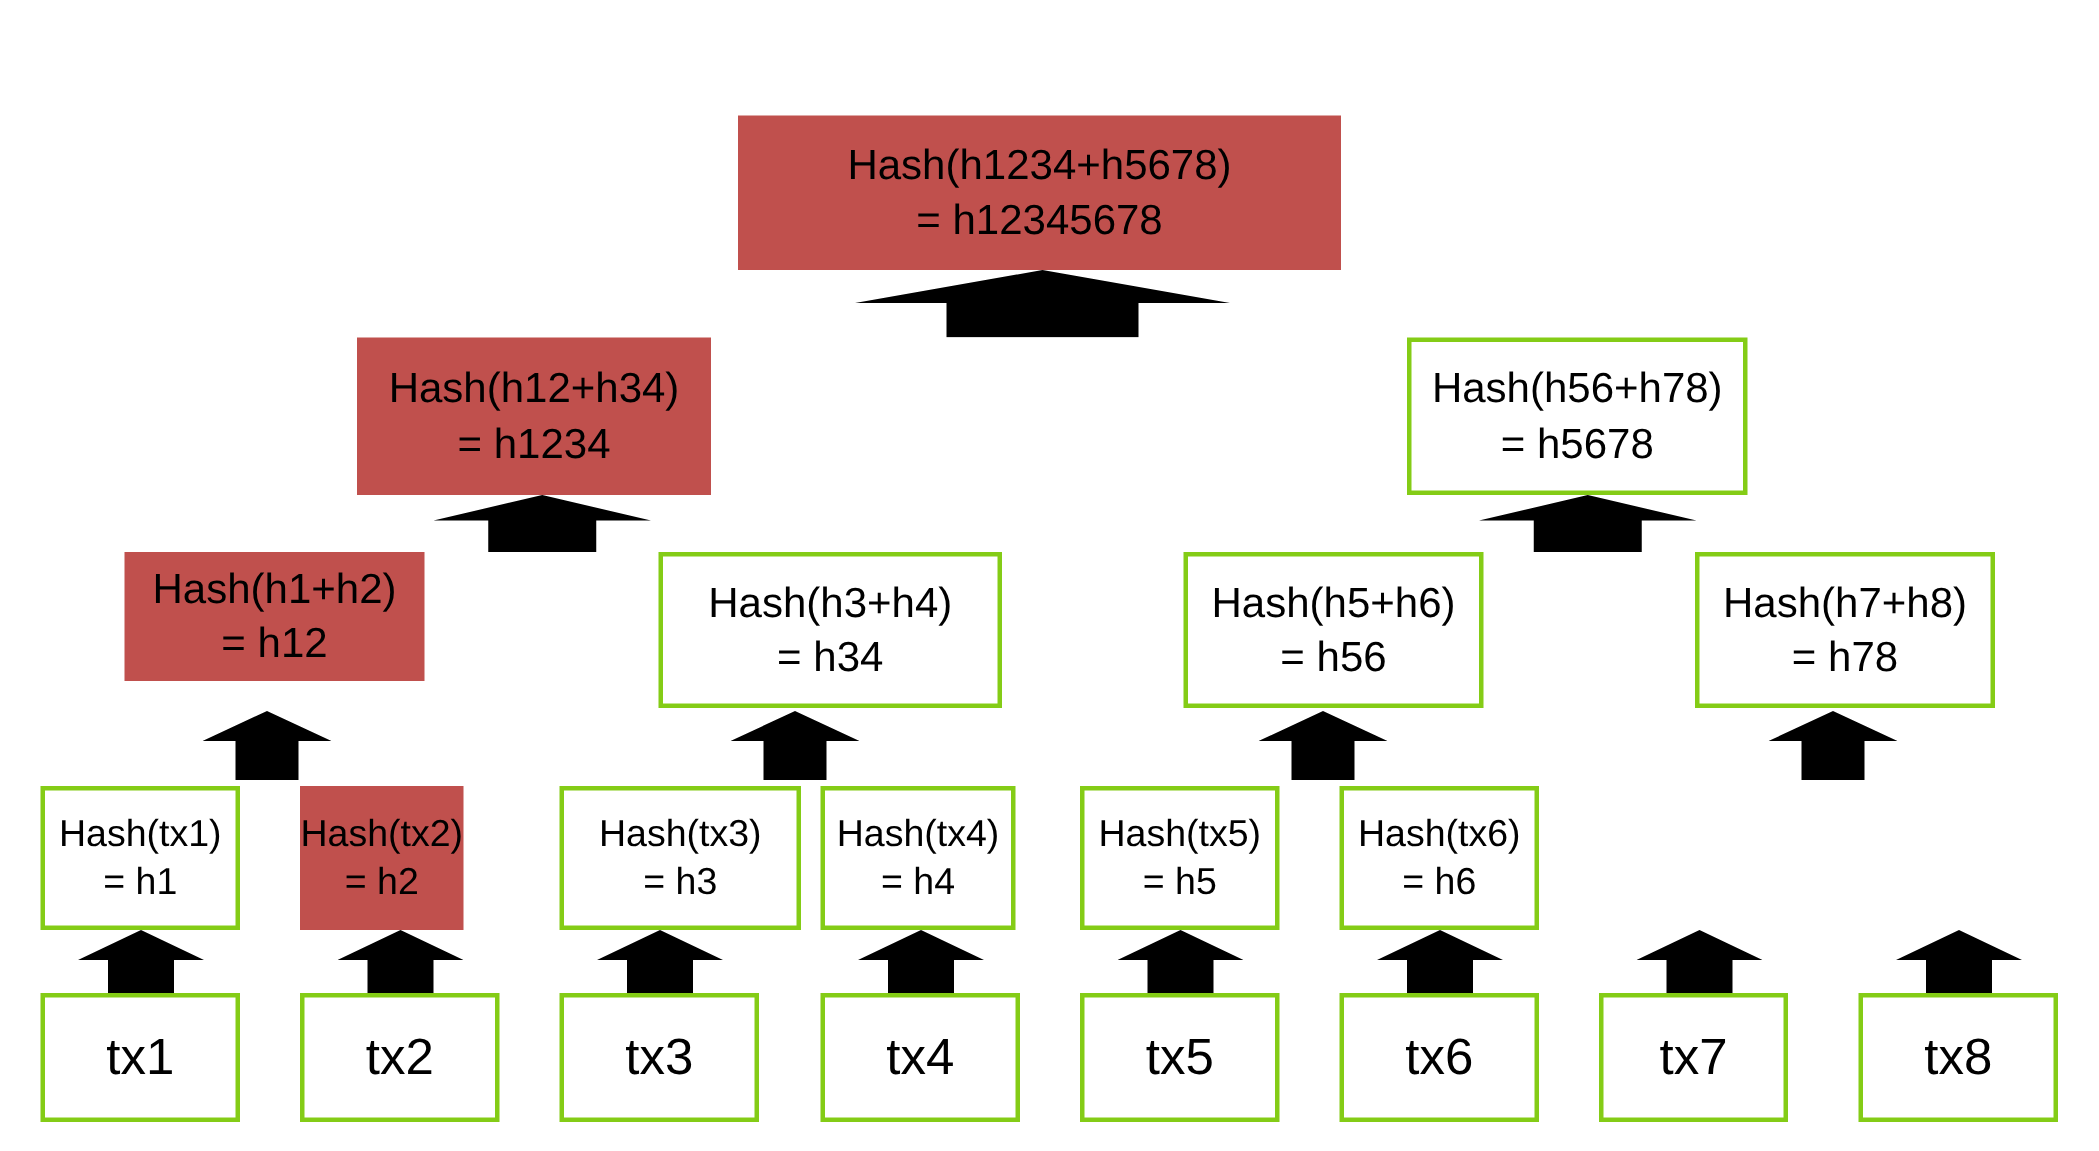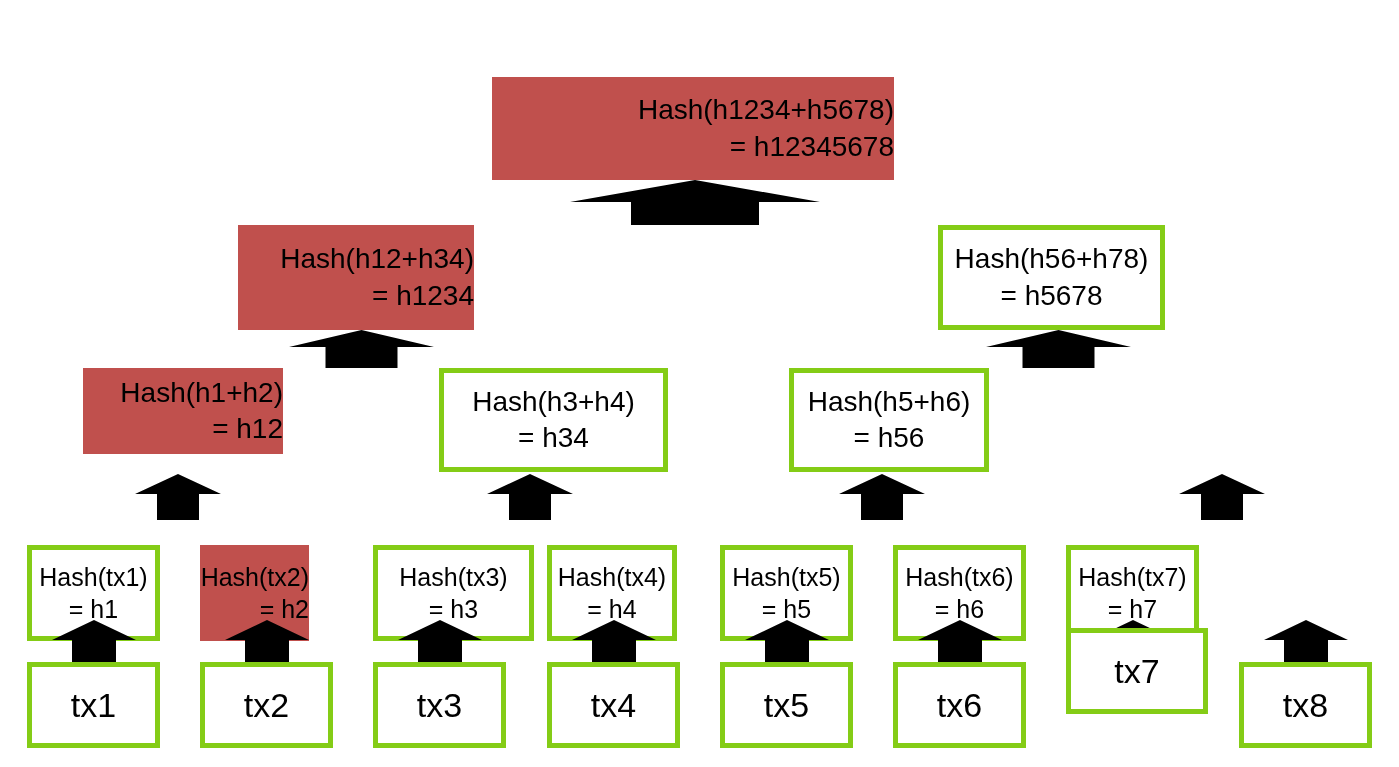--- a/index.html
+++ b/index.html
@@ -13,39 +13,37 @@
     height: 767px;
     background: #ffffff;
     font-family: "Liberation Sans", sans-serif;
     color: #000000;
     overflow: hidden;
   }
   .node {
     position: absolute;
     box-sizing: border-box;
     background: #ffffff;
-    border: 5px solid #84cc16;
+    border: 3px solid #84cc16;
     display: flex;
     flex-direction: column;
     justify-content: center;
     align-items: center;
     text-align: center;
     font-size: 28px;
     line-height: 1.3;
     color: #000000;
   }
   .node.red {
     background: var(--hl, #c0504d);
     border: none;
-    align-items: flex-end;
   }
   .node.leaf-hash {
     font-size: 25px;
     line-height: 1.3;
-    margin-top: 21px;
   }
   .node.tx {
     font-size: 34px;
   }
   .arrow {
     position: absolute;
     background: var(--arrow, #000000);
     clip-path: polygon(
       50% 0%,
       100% var(--hh),
@@ -85,20 +83,24 @@
     <div class="line">= h12</div>
   </div>
   <div class="node" style="left:439px;top:368px;width:229px;height:104px">
     <div class="line">Hash(h3+h4)</div>
     <div class="line">= h34</div>
   </div>
   <div class="node" style="left:789px;top:368px;width:200px;height:104px">
     <div class="line">Hash(h5+h6)</div>
     <div class="line">= h56</div>
   </div>
+  <div class="node" style="left:1130px;top:368px;width:200px;height:104px">
+    <div class="line">Hash(h7+h8)</div>
+    <div class="line">= h78</div>
+  </div>
   <div class="arrow" style="left:135px;top:474px;width:86px;height:46px;--hh:20px;--sw:21px"></div>
   <div class="arrow" style="left:487px;top:474px;width:86px;height:46px;--hh:20px;--sw:21px"></div>
   <div class="arrow" style="left:839px;top:474px;width:86px;height:46px;--hh:20px;--sw:21px"></div>
   <div class="arrow" style="left:1179px;top:474px;width:86px;height:46px;--hh:20px;--sw:21px"></div>
 
   <div class="node leaf-hash" style="left:27px;top:524px;width:133px;height:96px">
     <div class="line">Hash(tx1)</div>
     <div class="line">= h1</div>
   </div>
   <div class="node leaf-hash red" style="left:200px;top:524px;width:109px;height:96px">
@@ -114,24 +116,20 @@
     <div class="line">= h4</div>
   </div>
   <div class="node leaf-hash" style="left:720px;top:524px;width:133px;height:96px">
     <div class="line">Hash(tx5)</div>
     <div class="line">= h5</div>
   </div>
   <div class="node leaf-hash" style="left:893px;top:524px;width:133px;height:96px">
     <div class="line">Hash(tx6)</div>
     <div class="line">= h6</div>
   </div>
-  <div class="node leaf-hash" style="left:1066px;top:524px;width:133px;height:96px">
-    <div class="line">Hash(tx7)</div>
-    <div class="line">= h7</div>
-  </div>
 
   <div class="arrow" style="left:52px;top:620px;width:84px;height:42px;--hh:20px;--sw:22px"></div>
   <div class="arrow" style="left:225px;top:620px;width:84px;height:42px;--hh:20px;--sw:22px"></div>
   <div class="arrow" style="left:398px;top:620px;width:84px;height:42px;--hh:20px;--sw:22px"></div>
   <div class="arrow" style="left:572px;top:620px;width:84px;height:42px;--hh:20px;--sw:22px"></div>
   <div class="arrow" style="left:745px;top:620px;width:84px;height:42px;--hh:20px;--sw:22px"></div>
   <div class="arrow" style="left:918px;top:620px;width:84px;height:42px;--hh:20px;--sw:22px"></div>
   <div class="arrow" style="left:1091px;top:620px;width:84px;height:42px;--hh:20px;--sw:22px"></div>
   <div class="arrow" style="left:1264px;top:620px;width:84px;height:42px;--hh:20px;--sw:22px"></div>
 
@@ -146,20 +144,20 @@
   </div>
   <div class="node tx" style="left:547px;top:662px;width:133px;height:86px">
     <div class="line">tx4</div>
   </div>
   <div class="node tx" style="left:720px;top:662px;width:133px;height:86px">
     <div class="line">tx5</div>
   </div>
   <div class="node tx" style="left:893px;top:662px;width:133px;height:86px">
     <div class="line">tx6</div>
   </div>
-  <div class="node tx" style="left:1066px;top:628px;width:142px;height:86px">
+  <div class="node tx" style="left:1066px;top:662px;width:126px;height:86px">
     <div class="line">tx7</div>
   </div>
   <div class="node tx" style="left:1239px;top:662px;width:133px;height:86px">
     <div class="line">tx8</div>
   </div>
 
 </div>
 
 </body></html>

